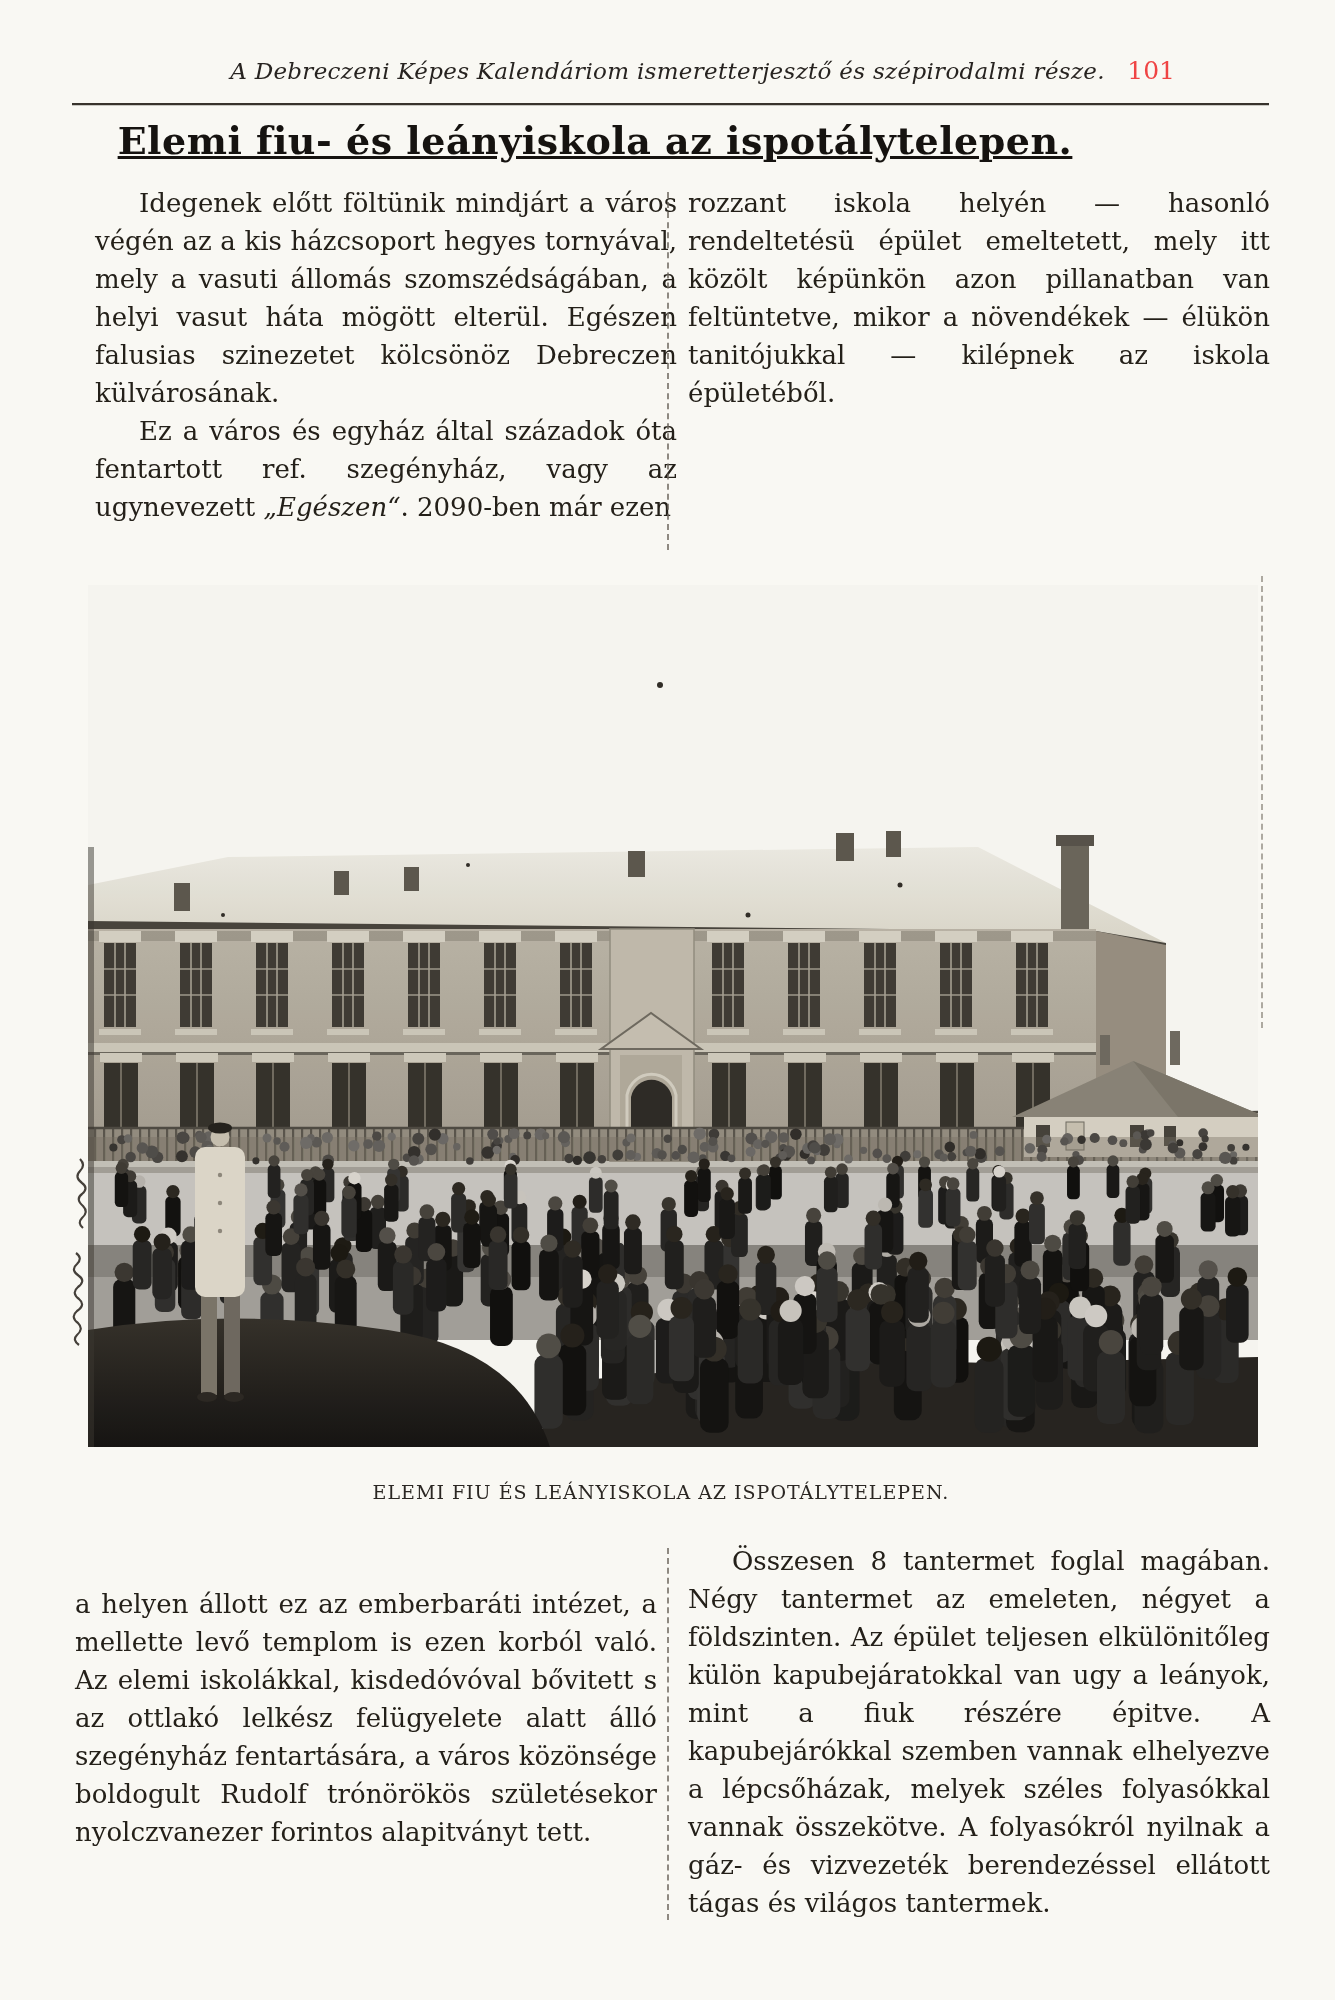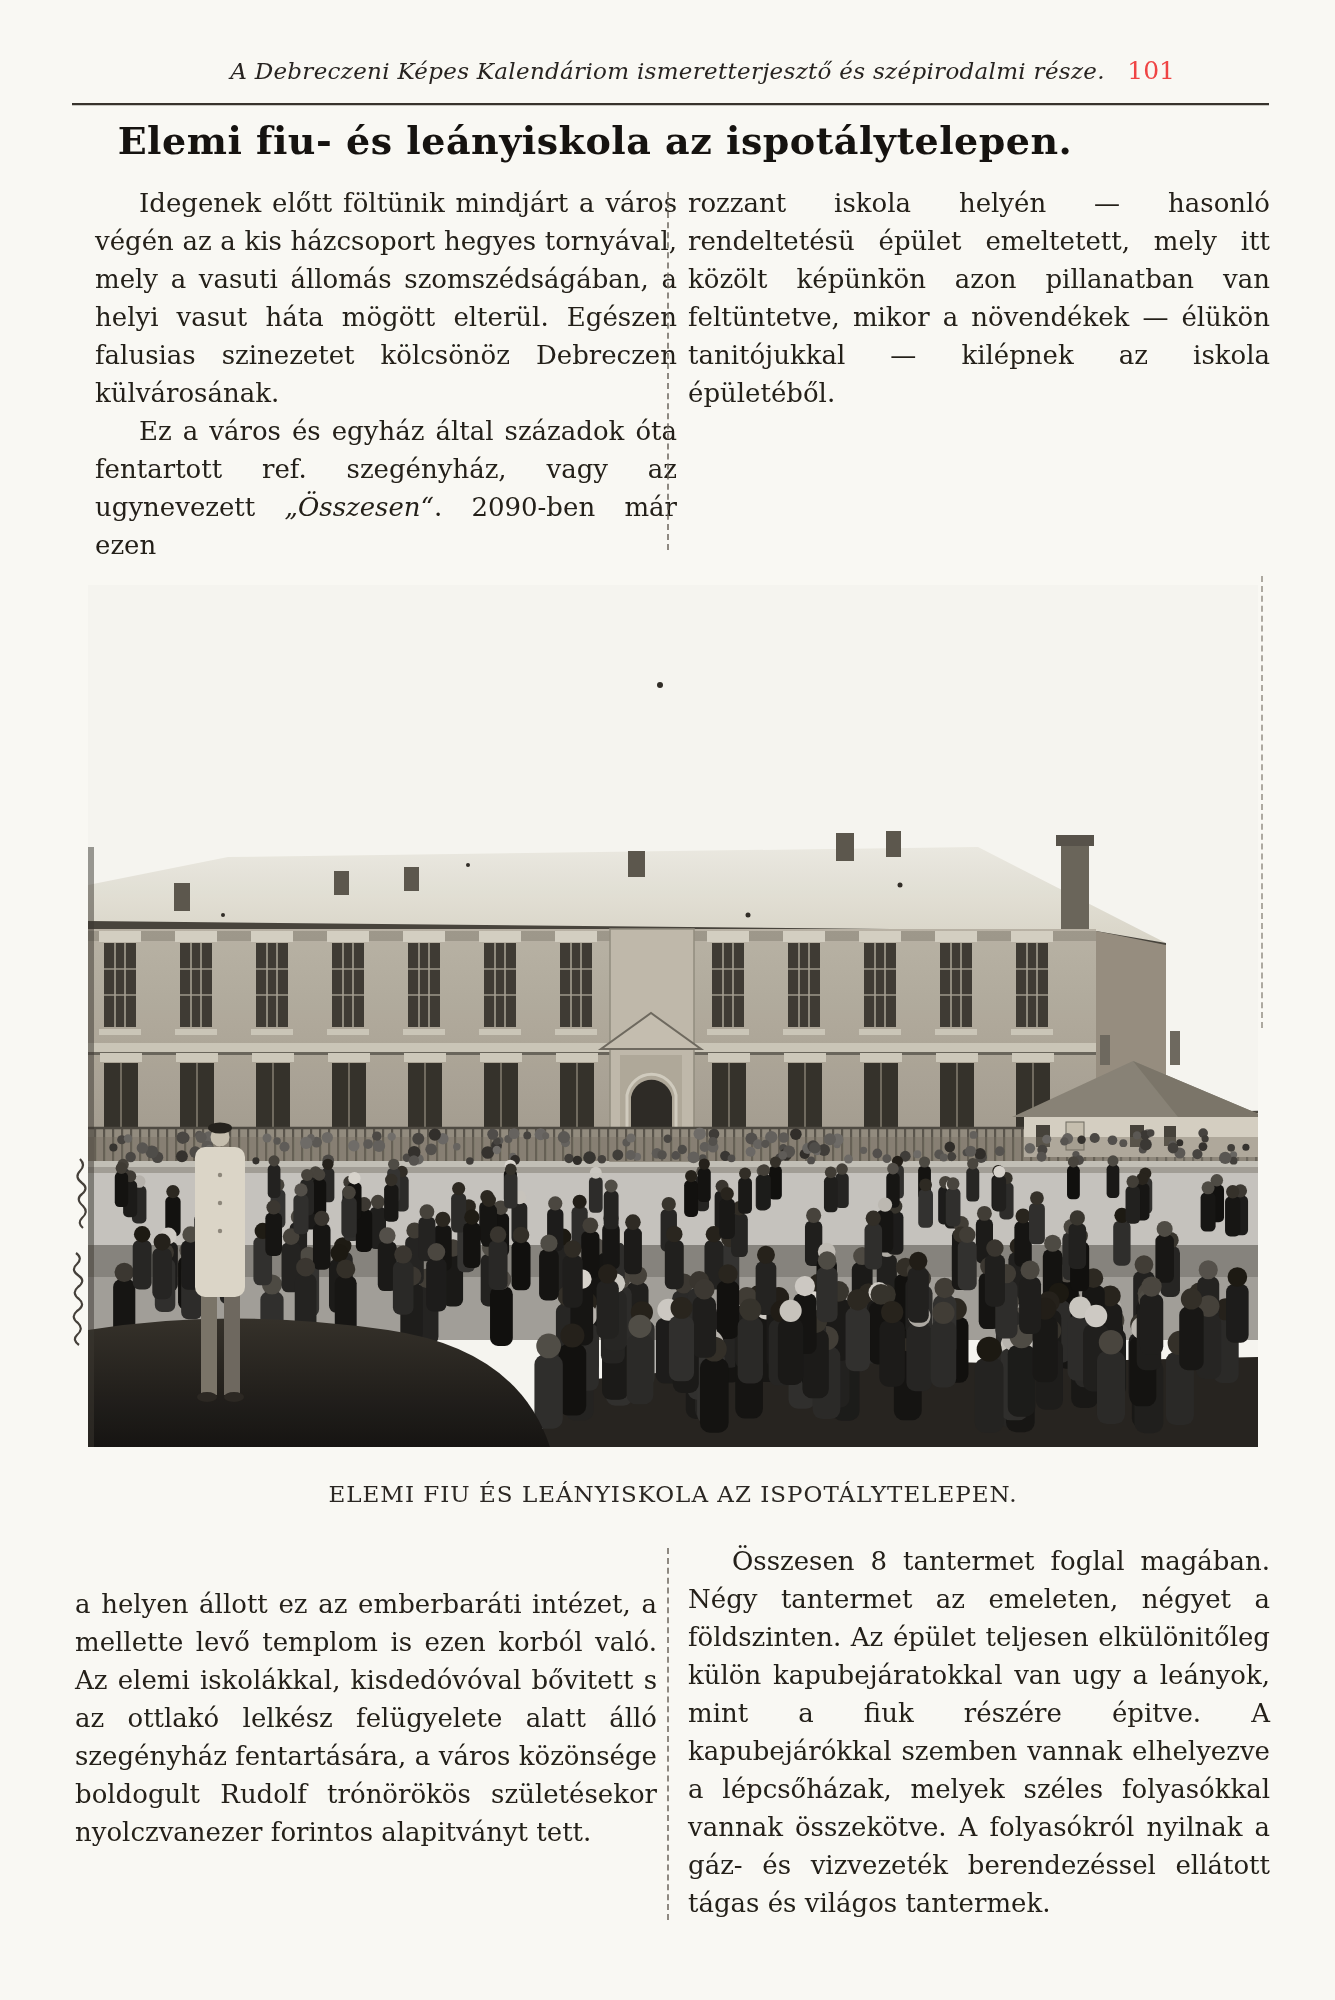--- a/index.html
+++ b/index.html
@@ -14,21 +14,21 @@
   }
   .page-number{
     position:absolute;top:56px;right:160px;font-size:25px;color:#ef4444;font-style:normal;
   }
   .header-rule{
     position:absolute;top:103px;left:72px;width:1197px;height:2px;
     background:#38332c;box-shadow:0 1px 0 rgba(56,51,44,.25);
   }
   .article-title{
     position:absolute;top:118px;left:0;width:1335px;box-sizing:border-box;padding-right:145px;
-    text-align:center;font-size:38px;font-weight:bold;color:#161310;letter-spacing:.5px;
+    text-align:center;font-size:38px;font-weight:bold;color:#161310;letter-spacing:.5px;text-decoration:underline;
   }
   .col{
     position:absolute;width:582px;font-size:26px;line-height:38px;
     text-align:justify;color:#242019;
   }
   .col p{margin:0;}
   .col p.indent{text-indent:44px;}
   .col-top-left{left:75px;top:184px;margin-left:20px;}
   .col-top-right{left:688px;top:184px;}
   .col-bot-left{left:75px;top:1542px;margin-top:43px;}
@@ -40,39 +40,39 @@
   .divider-bottom{left:667px;top:1548px;height:372px;}
   .margin-dashes{
     position:absolute;left:1261px;top:576px;height:452px;width:0;
     border-left:2px dashed #8e887d;opacity:.7;
   }
   .photo{
     position:absolute;left:88px;top:585px;width:1170px;height:862px;
   }
   .photo svg{display:block;}
   .photo-caption{
-    position:absolute;top:1481px;left:75px;width:1196px;text-align:center;
-    font-size:23px;letter-spacing:1px;color:#2b2723;
+    position:absolute;top:1481px;left:63px;width:1196px;text-align:center;
+    font-size:19px;letter-spacing:1px;color:#2b2723;
   }
   .marginalia{position:absolute;left:58px;top:1145px;}
 </style>
 </head>
 <body>
 
 <div class="page">
 
   <div class="running-title">A Debreczeni Képes Kalendáriom ismeretterjesztő és szépirodalmi része.</div>
   <div class="page-number">101</div>
   <div class="header-rule"></div>
 
   <div class="article-title">Elemi fiu- és leányiskola az ispotálytelepen.</div>
 
   <div class="col col-top-left">
     <p class="indent">Idegenek előtt föltünik mindjárt a város végén az a kis házcsoport hegyes tornyával, mely a vasuti állomás szomszédságában, a helyi vasut háta mögött elterül. Egészen falusias szinezetet kölcsönöz Debreczen külvárosának.</p>
-    <p class="indent"><span>Ez a város és egyház által századok óta fentartott ref. szegényház, vagy az ugynevezett </span><i>„Összesen“</i><span>. 2090-ben már ezen</span></p>
+    <p class="indent"><span>Ez a város és egyház által századok óta fentartott ref. szegényház, vagy az ugynevezett </span><i>„Egészen“</i><span>. 2090-ben már ezen</span></p>
   </div>
   <div class="col-divider divider-top"></div>
   <div class="col col-top-right">
     <p>rozzant iskola helyén — hasonló rendeltetésü épület emeltetett, mely itt közölt képünkön azon pillanatban van feltüntetve, mikor a növendékek — élükön tanitójukkal — kilépnek az iskola épületéből.</p>
   </div>
 
   <div class="margin-dashes"></div>
 
   <svg class="marginalia" width="36" height="240" viewBox="0 0 36 240">
     <path d="M22,14 q6,6 0,12 q-6,6 2,12 q7,5 0,11 q-7,5 1,12 q6,6 -1,12 q-5,5 1,10" stroke="#45403a" fill="none" stroke-width="2.2"></path>

